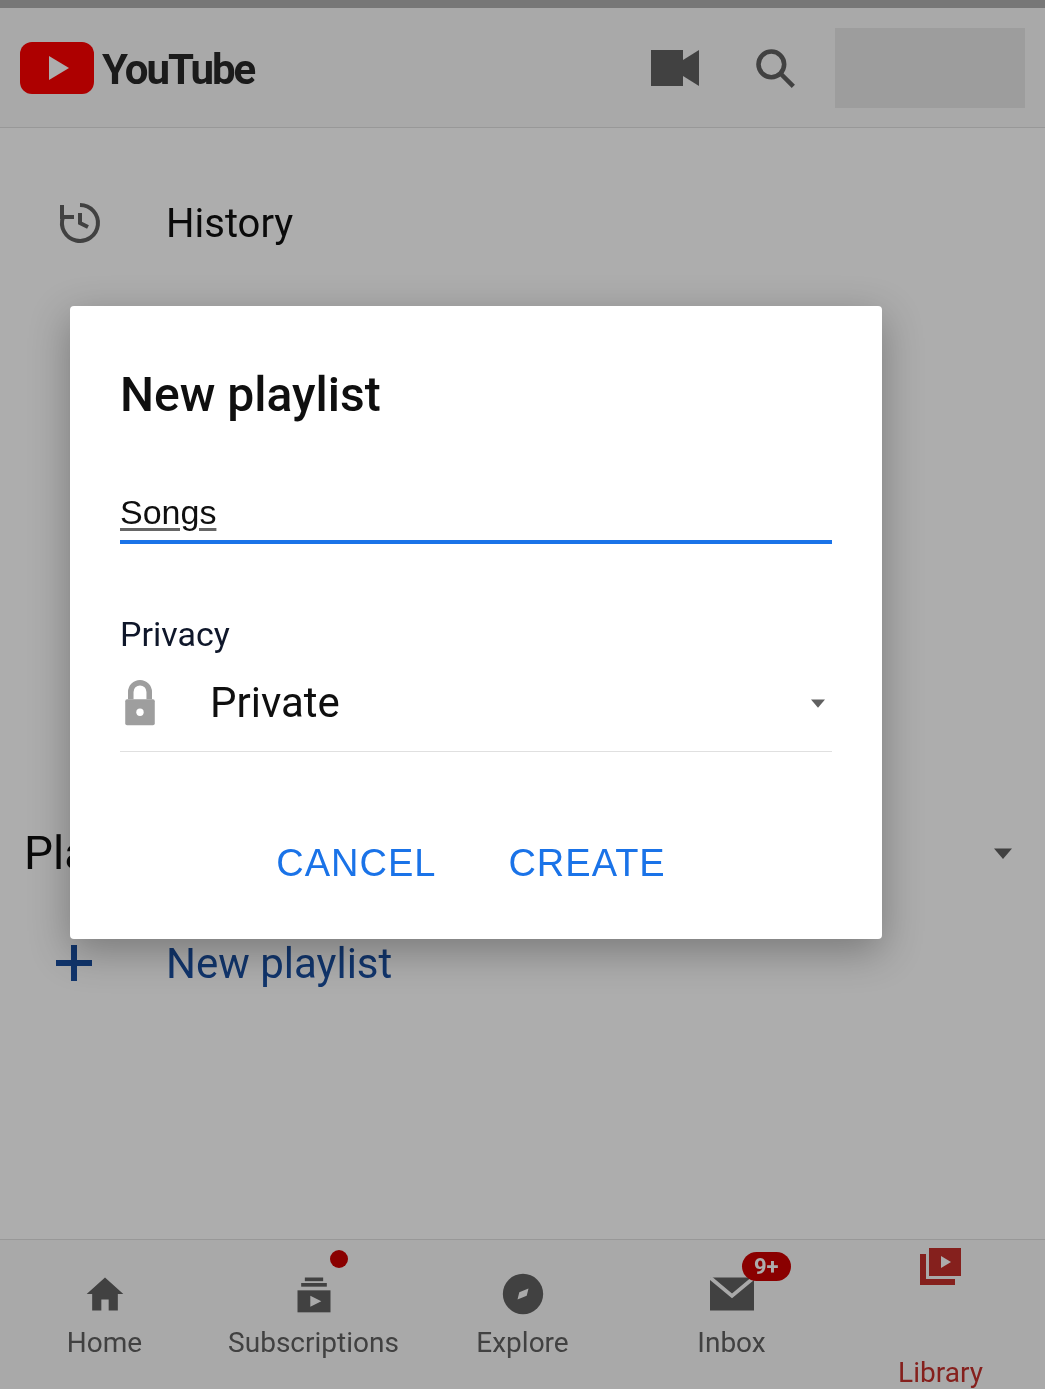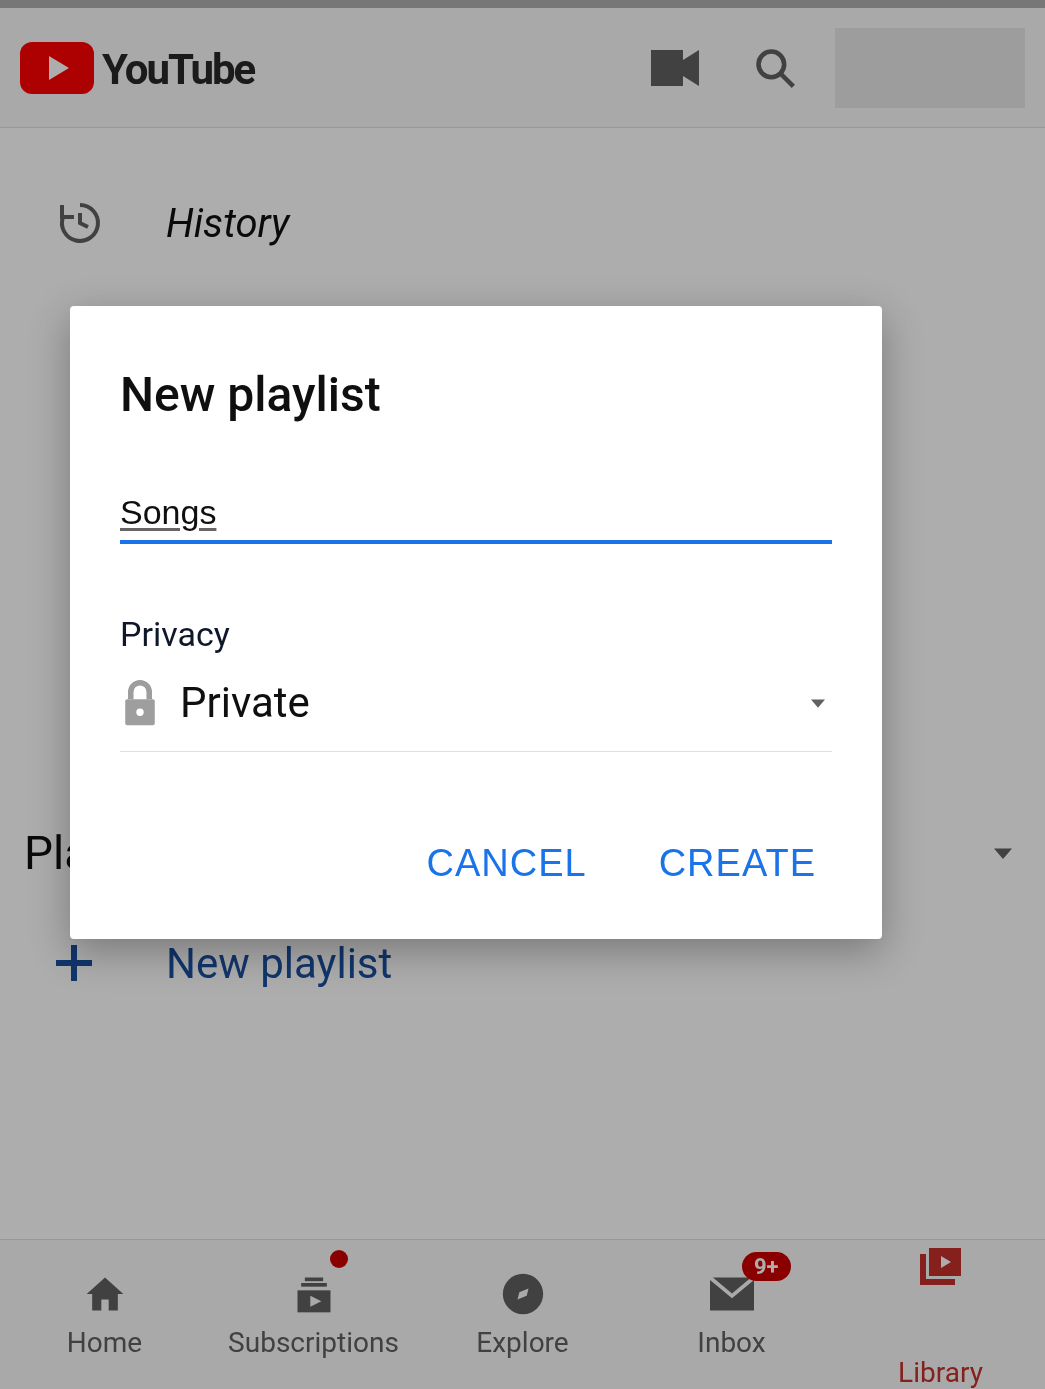--- a/index.html
+++ b/index.html
@@ -8,21 +8,21 @@
   .status-bar { height: 8px; background: #b0b0b0; }
   .topbar { height: 120px; display: flex; align-items: center; padding: 0 20px; border-bottom: 1px solid #e0e0e0; background: #fafafa;}
   .logo-wrap { display:flex; align-items:flex-end; gap:6px; }
   .logo-icon { width:74px; height:52px; background:#ff0000; border-radius:12px; display:flex; align-items:center; justify-content:center; }
   .logo-tri { width:0; height:0; border-left:20px solid #fff; border-top:12px solid transparent; border-bottom:12px solid transparent; margin-left:4px;}
   .logo-text { font-size:42px; font-weight:700; letter-spacing:-2px; color:#282828; margin-left:2px;}
   .topbar-spacer { flex:1; }
   .top-icon { width:60px; height:60px; display:flex; align-items:center; justify-content:center; color:#606060; margin-right:40px; cursor:pointer;}
   .top-right-box { width:190px; height:80px; background:#e8e8e8; }
   .body { padding: 30px 0 0 0; }
-  .lib-row { display:flex; align-items:center; height:130px; padding:0 50px;font-style:italic; }
+  .lib-row { display:flex; align-items:center; height:130px; padding:0 50px; }
   .lib-icon { width:60px; display:flex; align-items:center; justify-content:center; color:#606060;}
   .lib-label { font-size:40px; color:#0f0f0f; margin-left:56px; }
   .section-head { display:flex; align-items:center; padding:0 24px; height:90px; margin-top:520px;}
   .section-title { font-size:46px; color:#0f0f0f; flex:1;}
   .section-caret { color:#606060; }
   .new-playlist-row { display:flex; align-items:center; height:130px; padding:0 50px; color:#0b57d0;}
   .np-label { font-size:42px; margin-left:56px; color:#1a4fa0;}
   .plus-icon { font-size:60px; color:#1a4fa0; font-weight:300; width:60px; text-align:center;}
 
   .bottom-nav { position:absolute; left:0; right:0; bottom:0; height:150px; background:#fafafa; border-top:1px solid #e0e0e0; display:flex; }
@@ -33,23 +33,23 @@
   .badge { position:absolute; top:12px; left:55%; background:#cc0000; color:#fff; font-size:22px; font-weight:700; border-radius:20px; padding:2px 12px; }
 
   .scrim { position:absolute; inset:0; background:rgba(0,0,0,0.32); }
   .dialog { position:absolute; left:70px; top:306px; width:812px; background:#fff; border-radius:4px; box-shadow:0 12px 40px rgba(0,0,0,0.3); padding:60px 50px 44px 50px;}
   .dialog-title { font-size:48px; font-weight:500; color:#0f0f0f; margin-bottom:70px;}
   .title-input-wrap { border-bottom:4px solid #1a73e8; padding-bottom:8px; margin-bottom:70px;}
   .title-input { border:none; outline:none; font-size:34px; width:100%; background:transparent; color:#0f0f0f; text-decoration:underline; text-decoration-color:#666; text-underline-offset:4px;}
   .privacy-label { font-size:34px; color:#0f172a; margin-bottom:24px;}
   .privacy-row { display:flex; align-items:center; border-bottom:1px solid #e0e0e0; padding-bottom:24px; margin-bottom:80px; cursor:pointer;}
   .lock-icon { color:#9e9e9e; width:60px; display:flex; align-items:center; }
-  .privacy-value { font-size:42px; color:#0f0f0f; flex:1; }
+  .privacy-value { font-size:42px; color:#0f0f0f; flex:1; margin-left:30px;}
   .caret-down { color:#606060; }
-  .dialog-actions { display:flex; justify-content:flex-end; gap:60px; padding-right:10px;}
+  .dialog-actions { display:flex; justify-content:center; gap:60px; padding-right:10px;}
   .dlg-btn { background:none; border:none; font-size:38px; font-weight:500; color:#1a73e8; letter-spacing:1px; cursor:pointer; padding:10px 6px;}
 
   svg { display:block; }
 </style>
 </head>
 <body>
 
 <div class="app">
   <div class="status-bar"></div>
 

